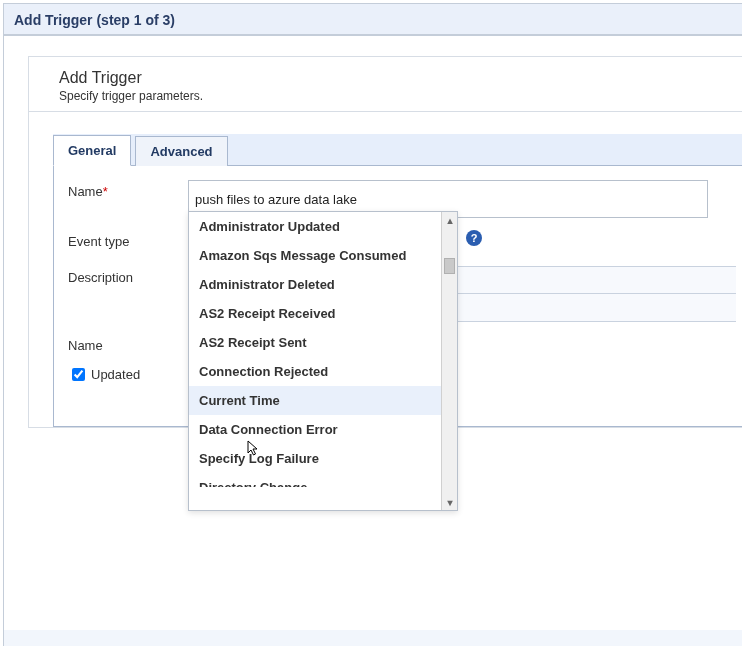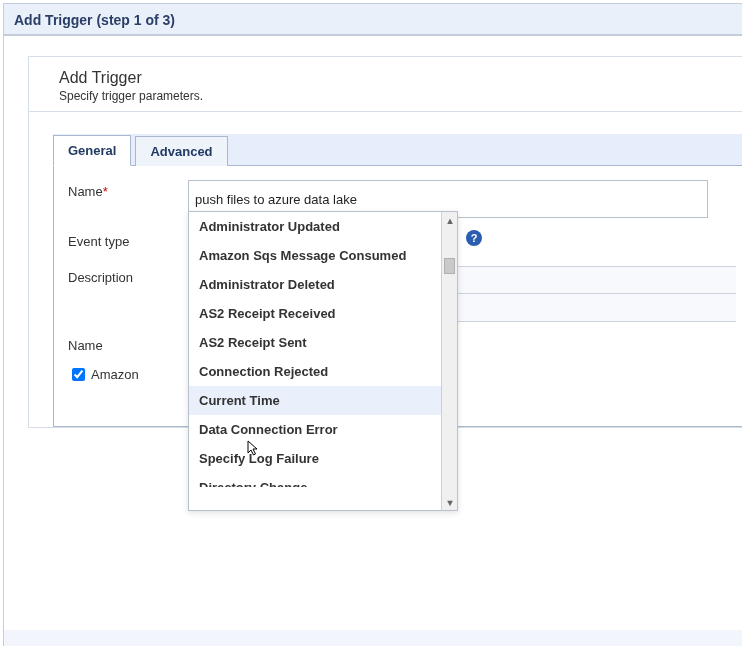--- a/index.html
+++ b/index.html
@@ -286,21 +286,21 @@
             </div>
           </div>
 
           <div class="form-row">
             <div class="form-label">Name</div>
           </div>
 
           <div class="form-row">
             <label class="checkbox">
               <input type="checkbox" checked="" style="">
-              <span>Amazon</span>
+              <span>Updated</span>
             </label>
           </div>
 
           <div class="dropdown">
             <div class="dd-items" id="dd-items">
                 <div class="dd-item">Administrator Updated</div>
                 <div class="dd-item">Amazon Sqs Message Consumed</div>
                 <div class="dd-item">Administrator Deleted</div>
                 <div class="dd-item">AS2 Receipt Received</div>
                 <div class="dd-item">AS2 Receipt Sent</div>

